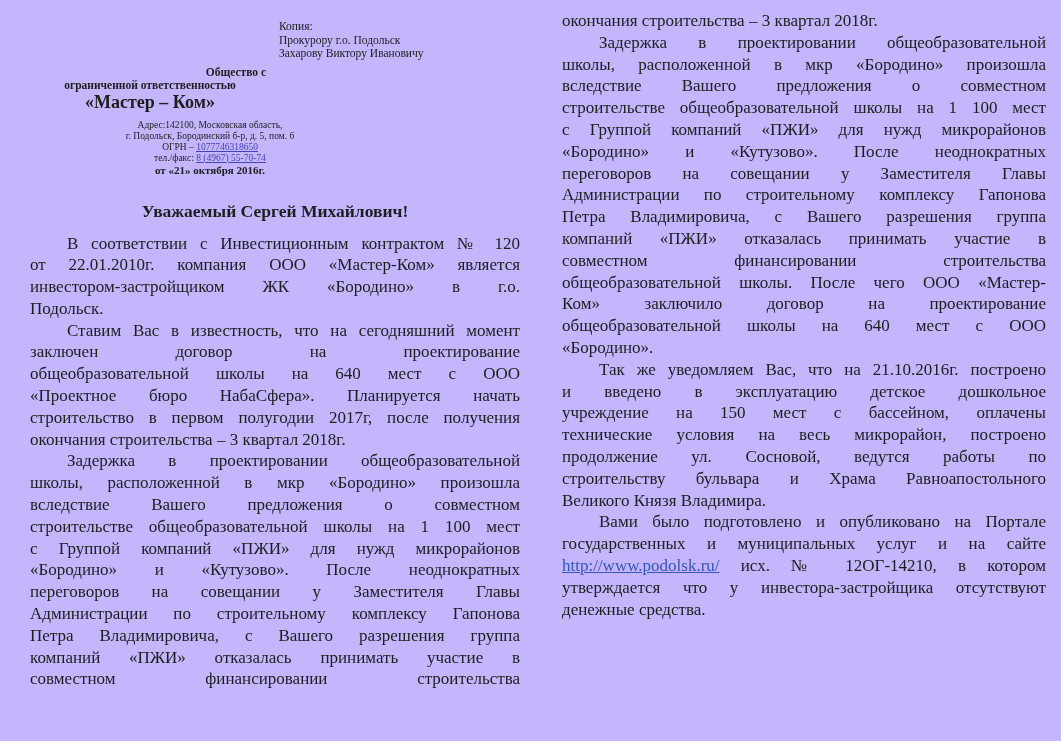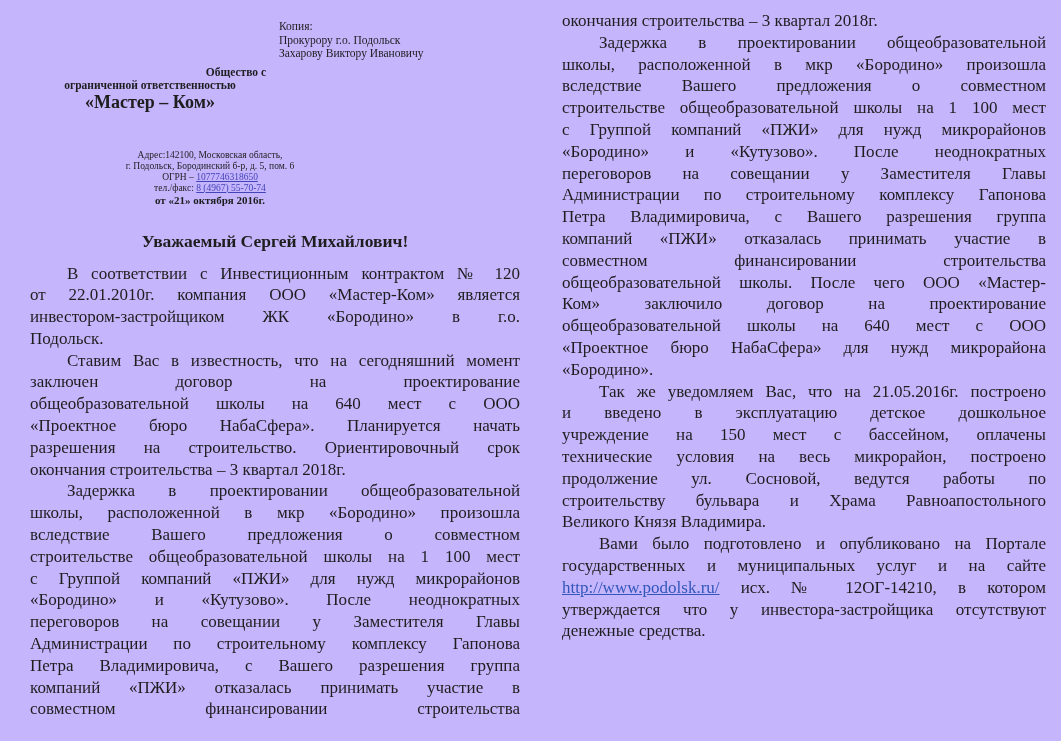--- a/index.html
+++ b/index.html
@@ -14,21 +14,21 @@
   .page { position: absolute; top: 0; }
   .page-left  { left: 30px;  width: 490px; }
   .page-right { left: 562px; width: 484px; }
 
   
   .copy-block { margin: 20px 0 0 249px; font-size: 11.5px; line-height: 13.5px; }
   .org-block { width: 240px; margin-top: 5px; }
   .org-l1 { font-weight: bold; font-size: 11.5px; line-height: 13px; text-align: right; padding-right: 4px; }
   .org-l2 { font-weight: bold; font-size: 11.5px; line-height: 13px; text-align: center; }
   .org-name { font-weight: bold; font-size: 18px; line-height: 18px; text-align: center; margin-top: 1px; }
-  .addr-block { width: 300px; margin: 39px 0 0 30px; text-align: center; font-size: 9.5px; line-height: 11px; }
+  .addr-block { width: 300px; margin: 9px 0 0 30px; text-align: center; font-size: 9.5px; line-height: 11px; }
   .hlink { color: var(--detail-link, #4444b8); text-decoration: underline; cursor: pointer; }
   .ref-num { margin-top: 13px; font-size: 11px; line-height: 13px; font-weight: bold; font-style: italic; }
   .ref-u { text-decoration: underline; }
   .ref-date { font-size: 11px; line-height: 13px; font-weight: bold; }
 
   .salutation { margin-top: 23px; font-size: 17.5px; line-height: 22px; font-weight: bold; text-align: center; }
 
   
   .body-text { margin-top: 11px; font-size: 17px; line-height: var(--lh); }
   .page-right .body-text { margin-top: 10px; }
@@ -71,21 +71,21 @@
           <div class="jline first">В соответствии с Инвестиционным контрактом № 120</div>
           <div class="jline">от 22.01.2010г. компания ООО «Мастер-Ком» является</div>
           <div class="jline">инвестором-застройщиком ЖК «Бородино» в г.о.</div>
           <div class="endline">Подольск.</div>
         </div>
         <div>
           <div class="jline first">Ставим Вас в известность, что на сегодняшний момент</div>
           <div class="jline">заключен договор на проектирование</div>
           <div class="jline">общеобразовательной школы на 640 мест с ООО</div>
           <div class="jline">«Проектное бюро НабаСфера». Планируется начать</div>
-          <div class="jline">разрешения на строительство. Ориентировочный срок</div>
+          <div class="jline">строительство в первом полугодии 2017г, после получения</div>
           <div class="endline">окончания строительства – 3 квартал 2018г.</div>
         </div>
         <div>
           <div class="jline first">Задержка в проектировании общеобразовательной</div>
           <div class="jline">школы, расположенной в мкр «Бородино» произошла</div>
           <div class="jline">вследствие Вашего предложения о совместном</div>
           <div class="jline">строительстве общеобразовательной школы на 1 100 мест</div>
           <div class="jline">с Группой компаний «ПЖИ» для нужд микрорайонов</div>
           <div class="jline">«Бородино» и «Кутузово». После неоднократных</div>
           <div class="jline">переговоров на совещании у Заместителя Главы</div>
@@ -110,25 +110,24 @@
           <div class="jline">с Группой компаний «ПЖИ» для нужд микрорайонов</div>
           <div class="jline">«Бородино» и «Кутузово». После неоднократных</div>
           <div class="jline">переговоров на совещании у Заместителя Главы</div>
           <div class="jline">Администрации по строительному комплексу Гапонова</div>
           <div class="jline">Петра Владимировича, с Вашего разрешения группа</div>
           <div class="jline">компаний «ПЖИ» отказалась принимать участие в</div>
           <div class="jline">совместном финансировании строительства</div>
           <div class="jline">общеобразовательной школы. После чего ООО «Мастер-</div>
           <div class="jline">Ком» заключило договор на проектирование</div>
           <div class="jline">общеобразовательной школы на 640 мест с ООО</div>
-          <div class="jline">«Проектное бюро НабаСфера» для нужд микрорайона</div>
           <div class="endline">«Бородино».</div>
         </div>
         <div>
-          <div class="jline first">Так же уведомляем Вас, что на 21.05.2016г. построено</div>
+          <div class="jline first">Так же уведомляем Вас, что на 21.10.2016г. построено</div>
           <div class="jline">и введено в эксплуатацию детское дошкольное</div>
           <div class="jline">учреждение на 150 мест с бассейном, оплачены</div>
           <div class="jline">технические условия на весь микрорайон, построено</div>
           <div class="jline">продолжение ул. Сосновой, ведутся работы по</div>
           <div class="jline">строительству бульвара и Храма Равноапостольного</div>
           <div class="endline">Великого Князя Владимира.</div>
         </div>
         <div>
           <div class="jline first">Вами было подготовлено и опубликовано на Портале</div>
           <div class="jline">государственных и муниципальных услуг и на сайте</div>

